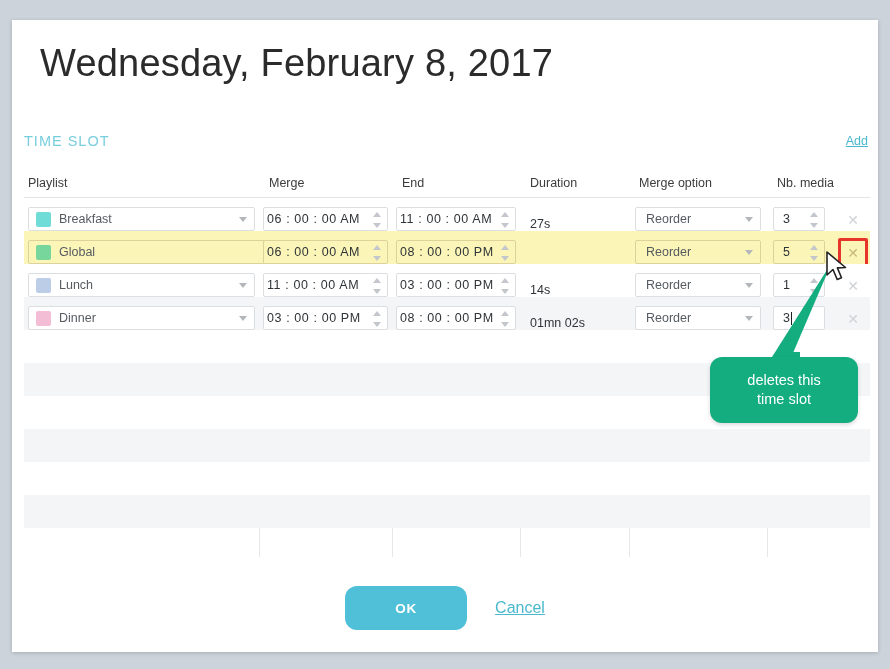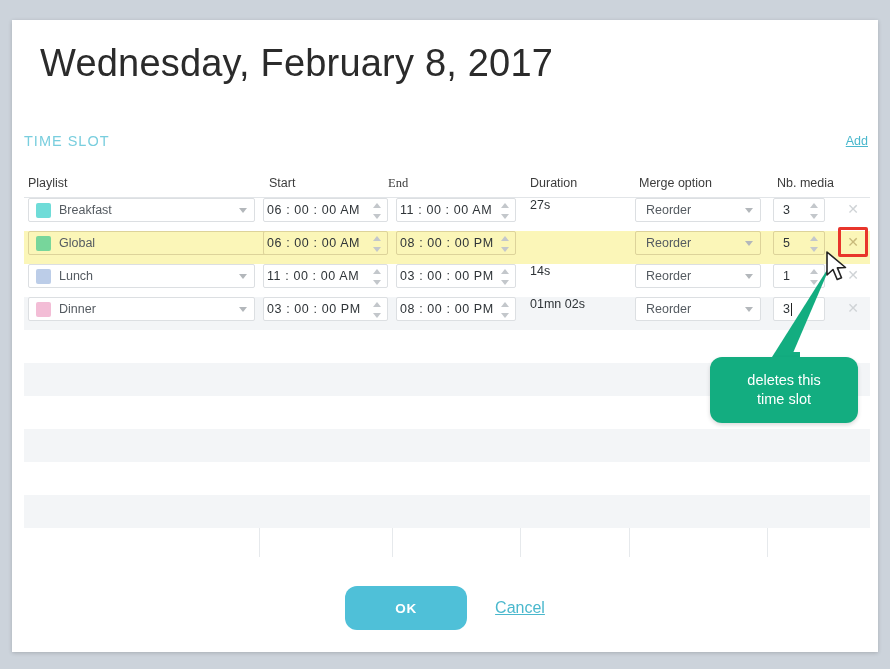--- a/index.html
+++ b/index.html
@@ -84,21 +84,21 @@
   .row {
     position: absolute; left: 0; right: 0;
     height: 33px;
   }
   .row.odd { background: #f3f5f7; }
   .row.even { background: #ffffff; }
   .row.sel { background: #fbf6b8; }
 
   .cell {
     position: absolute; top: 0; height: 33px;
-    display: flex; align-items: flex-start;
+    display: flex; align-items: flex-end;
   }
 
   
   .sel-box {
     position: relative;
     height: 24px;
     width: 100%;
     background: #ffffff;
     border: 1px solid #dcdfe2;
     border-radius: 2px;
@@ -240,22 +240,22 @@
   <div class="title">Wednesday, February 8, 2017</div>
 
   <div class="section-bar">
     <div class="section-label">TIME SLOT</div>
     <div class="add-link">Add</div>
   </div>
 
   <div class="table">
     <div class="thead" id="thead">
         <div class="th" style="left: 4px;">Playlist</div>
-        <div class="th" style="left: 245px;">Start</div>
-        <div class="th" style="left: 364px; font-family: Liberation Serif, serif;">End</div>
+        <div class="th" style="left: 245px;">Merge</div>
+        <div class="th" style="left: 378px;">End</div>
         <div class="th" style="left: 506px;">Duration</div>
         <div class="th" style="left: 615px;">Merge option</div>
         <div class="th" style="left: 753px;">Nb. media</div>
       </div>
     <div class="tbody" id="tbody">
         <div class="vline" style="left: 235px;"></div>
         <div class="vline" style="left: 368px;"></div>
         <div class="vline" style="left: 496px;"></div>
         <div class="vline" style="left: 605px;"></div>
         <div class="vline" style="left: 743px;"></div>

